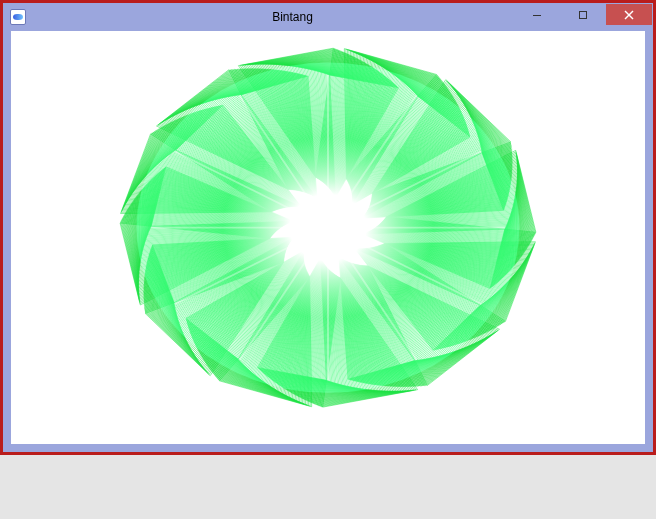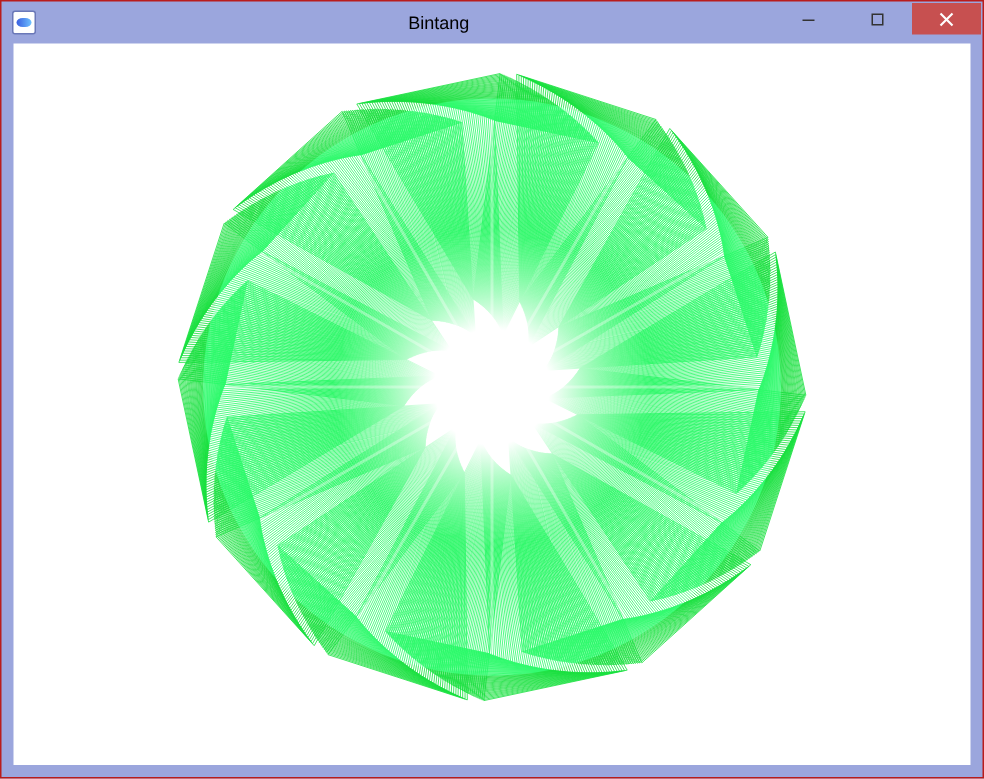--- a/index.html
+++ b/index.html
@@ -10,24 +10,24 @@
     font-family: "Segoe UI", Tahoma, sans-serif;
     font-size: 12px;
     background: #e5e5e5;
     overflow: hidden;
   }
 
   .window-frame {
     position: absolute;
     left: 0; top: 0;
     width: 656px;
-    height: 519px;
+    height: 455px;
     background: #9ba6dd;
     box-sizing: border-box;
-    border: 1px solid #b91c1c;
+    border: 3px solid #b91c1c;
   }
 
   .titlebar {
     position: absolute;
     left: 0; top: 0;
     width: 100%;
     height: 28px;
     display: flex;
     align-items: center;
     color: #000;

